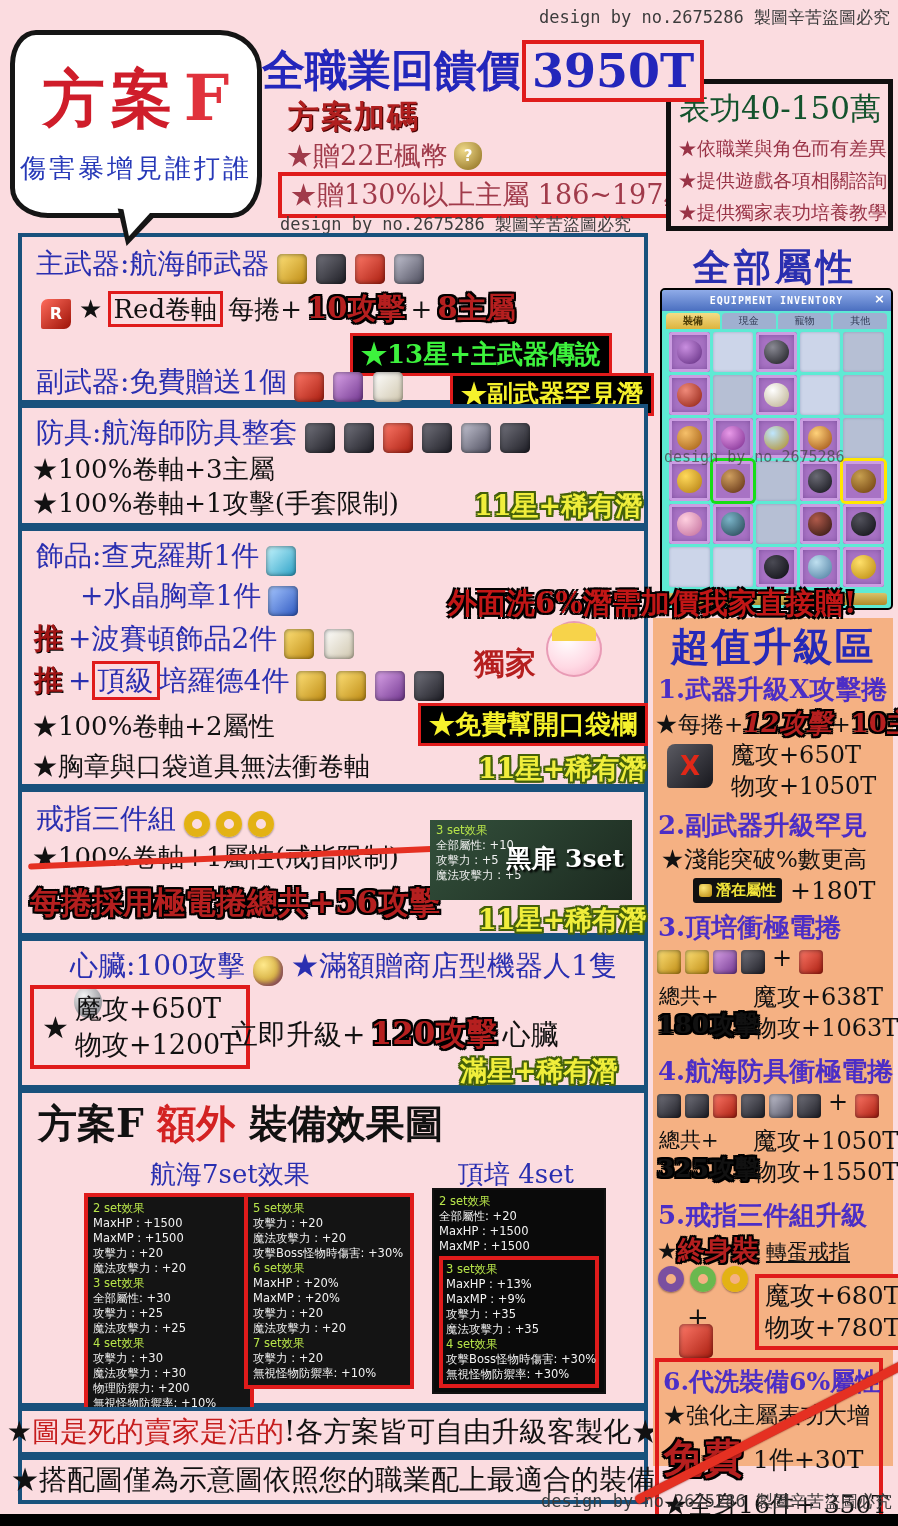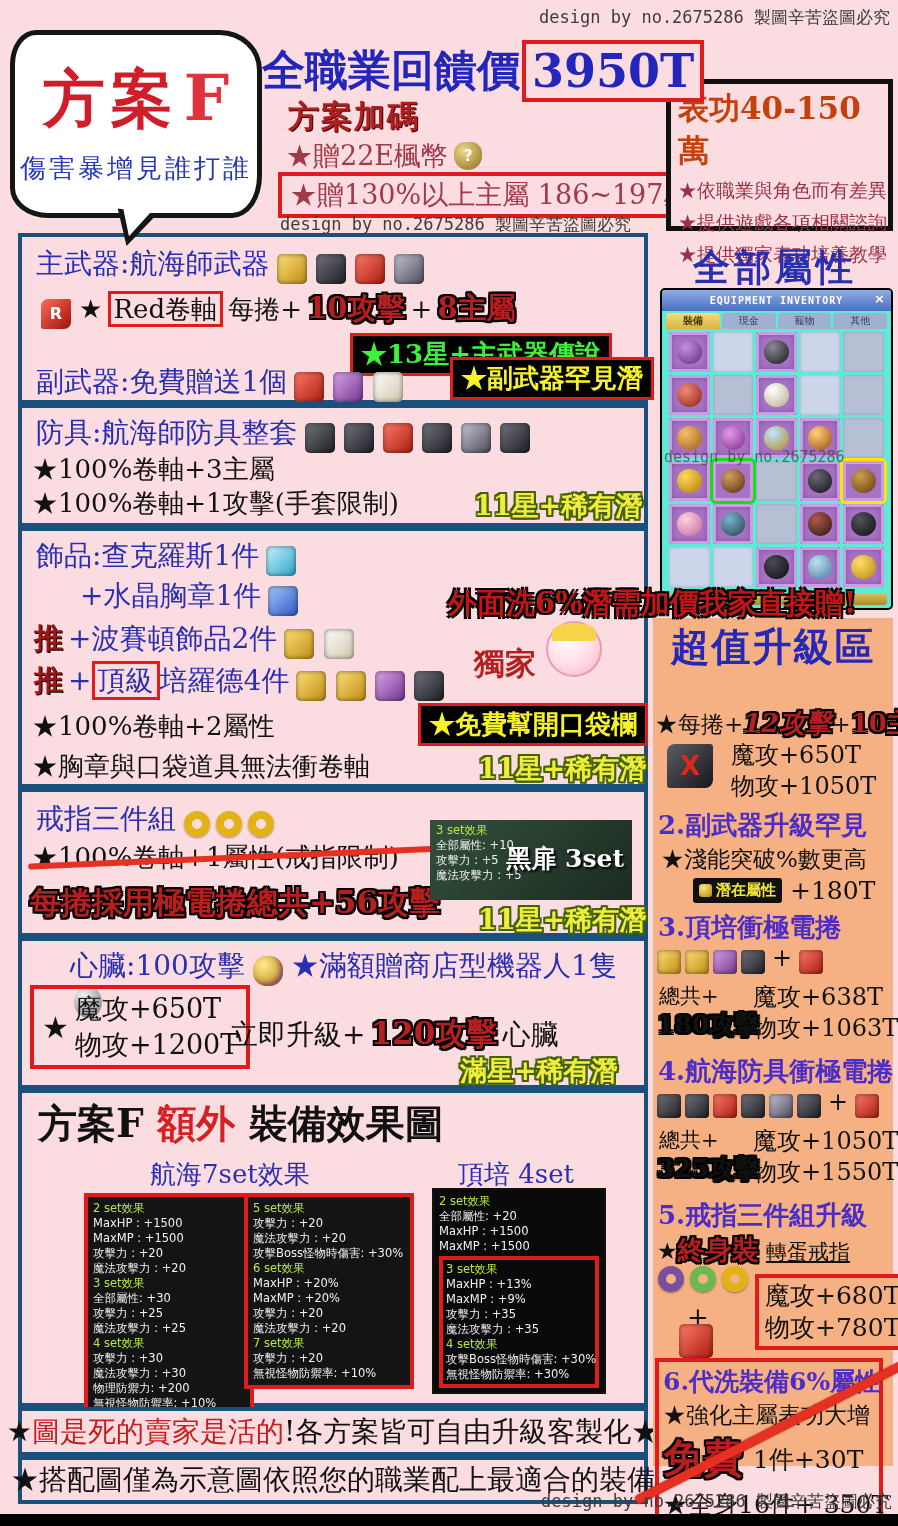--- a/index.html
+++ b/index.html
@@ -16,21 +16,21 @@
   .price-row{position:absolute;left:262px;top:40px;display:flex;align-items:center;z-index:2;}
   .price-label{color:#2326bb;font-size:43px;font-weight:bold;}
   .price-value{color:#2326bb;font-size:46px;font-weight:bold;border:4px solid #e01b1b;padding:0 6px;margin-left:2px;background:#fbdce0;}
   .outl{text-shadow:-2px -2px 0 #000,2px -2px 0 #000,-2px 2px 0 #000,2px 2px 0 #000,0 -2px 0 #000,0 2px 0 #000,-2px 0 0 #000,2px 0 0 #000;}
   .bonus-title{position:absolute;left:288px;top:96px;font-size:31px;font-weight:bold;color:#b01f1f;letter-spacing:2px;}
   .gift-line{position:absolute;left:286px;top:138px;font-size:27px;color:#a03a4a;display:flex;align-items:center;}
   .stat-box{position:absolute;left:278px;top:172px;border:4px solid #e01b1b;padding:1px 8px;font-size:27px;color:#a03a4a;background:#fbdce0;white-space:nowrap;}
   .mid-wm{left:280px;top:213px;}
   
   .merit{position:absolute;left:666px;top:79px;width:227px;height:152px;border:5px solid #101010;box-sizing:border-box;padding:4px 7px;background:#fbdce0;}
-  .merit-title{color:#c2410c;font-size:31px;font-weight:bold;text-align:left;}
+  .merit-title{color:#14532d;font-size:31px;font-weight:normal;text-align:right;}
   .merit-line{color:#993346;font-size:19px;margin-top:6px;white-space:nowrap;}
   
   .bluebox{position:absolute;left:18px;width:630px;border:4px solid #19517c;box-sizing:border-box;background:#fbdce0;}
   .b1{top:233px;height:171px;} .b2{top:404px;height:123px;} .b3{top:527px;height:261px;}
   .b4{top:788px;height:149px;} .b5{top:937px;height:152px;} .b6{top:1089px;height:318px;}
   .r1{top:1407px;height:49px;} .r2{top:1456px;height:48px;}
   .sec-title{color:#2a2fb0;font-size:28px;white-space:nowrap;}
   .body-line{color:#111;font-size:26px;white-space:nowrap;}
   .abs{position:absolute;}
   .redbox-inline{border:3px solid #e01b1b;padding:0 3px;}
@@ -160,21 +160,21 @@
       <span class="body-line">+</span>
       <span class="bigred outl" style="font-size:29px;">8主屬</span>
     </div>
     <div class="abs badge-blk bg-green" style="left:328px;top:96px;">★13星+主武器傳說</div>
     <div class="abs" style="left:14px;top:126px;">
       <span class="sec-title">副武器:免費贈送1個</span>
       <span class="tile t-redt"></span>
       <span class="tile t-purple"></span>
       <span class="tile t-white"></span>
     </div>
-    <div class="abs badge-blk bg-yellow" style="left:428px;top:120px;">★副武器罕見潛</div>
+    <div class="abs badge-blk bg-yellow" style="left:428px;top:136px;">★副武器罕見潛</div>
   </div>
 
   <div class="bluebox b2">
     <div class="abs" style="left:14px;top:6px;">
       <span class="sec-title">防具:航海師防具整套</span>
       <span class="tile t-dark"></span>
       <span class="tile t-dark"></span>
       <span class="tile t-redt"></span>
       <span class="tile t-dark"></span>
       <span class="tile t-steel"></span>
@@ -368,20 +368,21 @@
       <div class="cell c-item" style="--ic:#ffe06a;--ic2:#b8860b;"></div>
     </div>
     <div class="inv-wm">design by no.2675286</div>
     <div class="inv-foot"></div>
   </div>
 
   <div class="overlay-red outl" style="text-shadow:-2px -2px 0 #000,2px -2px 0 #000,-2px 2px 0 #000,2px 2px 0 #000;">外面洗6%潛需加價我家直接贈!</div>
 
   <div class="orange">
     <div class="up-title">超值升級區</div>
+    <div class="numt" style="top:54px;">1.武器升級X攻擊捲</div>
     <div class="oline" style="left:2px;top:88px;">
       <span>★每捲+</span><span class="bigred outl" style="font-size:26px;font-style:italic;">12攻擊</span><span>+</span><span class="bigred outl" style="font-size:26px;">10主屬</span>
     </div>
     <div class="abs" style="left:14px;top:126px;"><span class="scrollX">X</span></div>
     <div class="valcol" style="left:78px;top:122px;">
       <span style="display:block;">魔攻+650T</span>
       <span style="display:block;">物攻+1050T</span>
     </div>
     <div class="numt" style="top:190px;">2.副武器升級罕見</div>
     <div class="oline" style="left:8px;top:226px;">★淺能突破%數更高</div>

